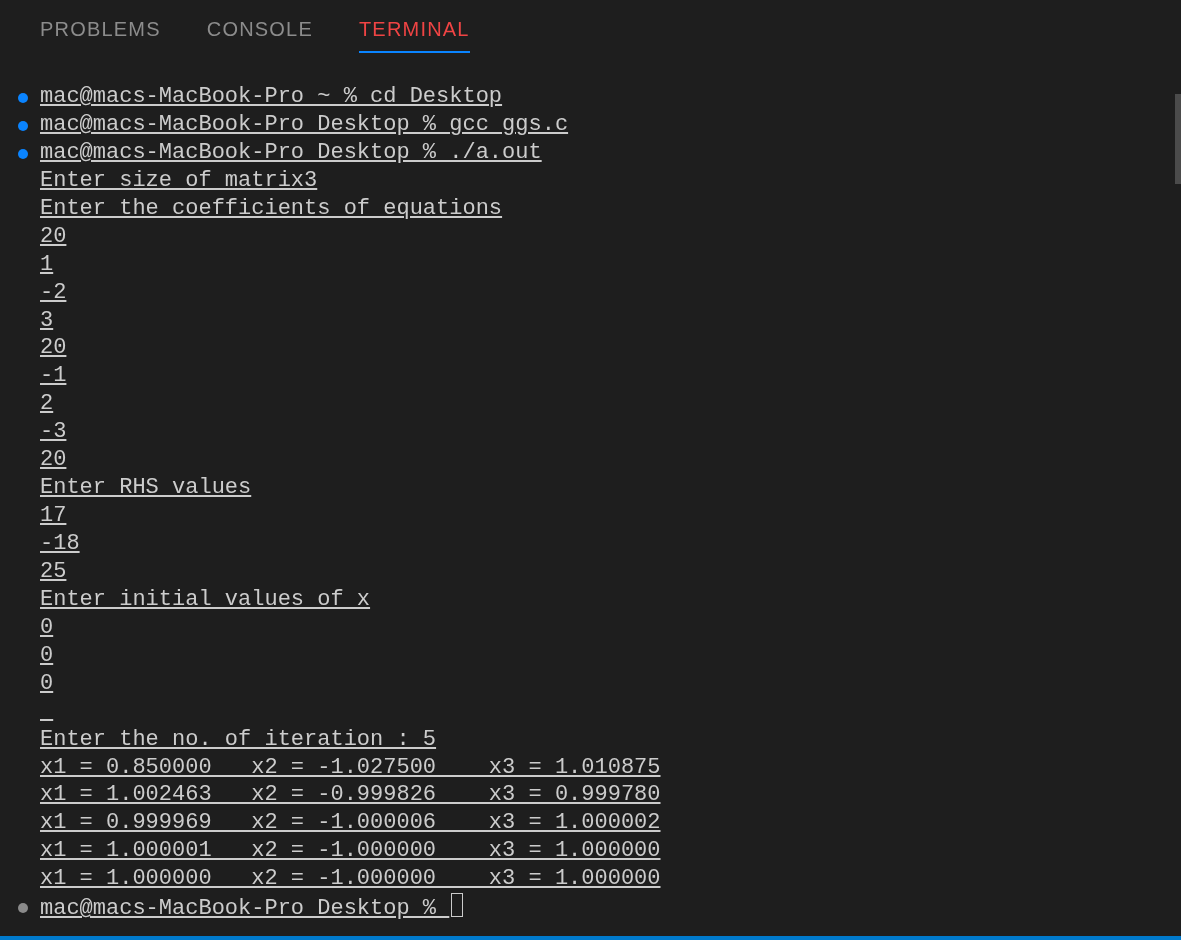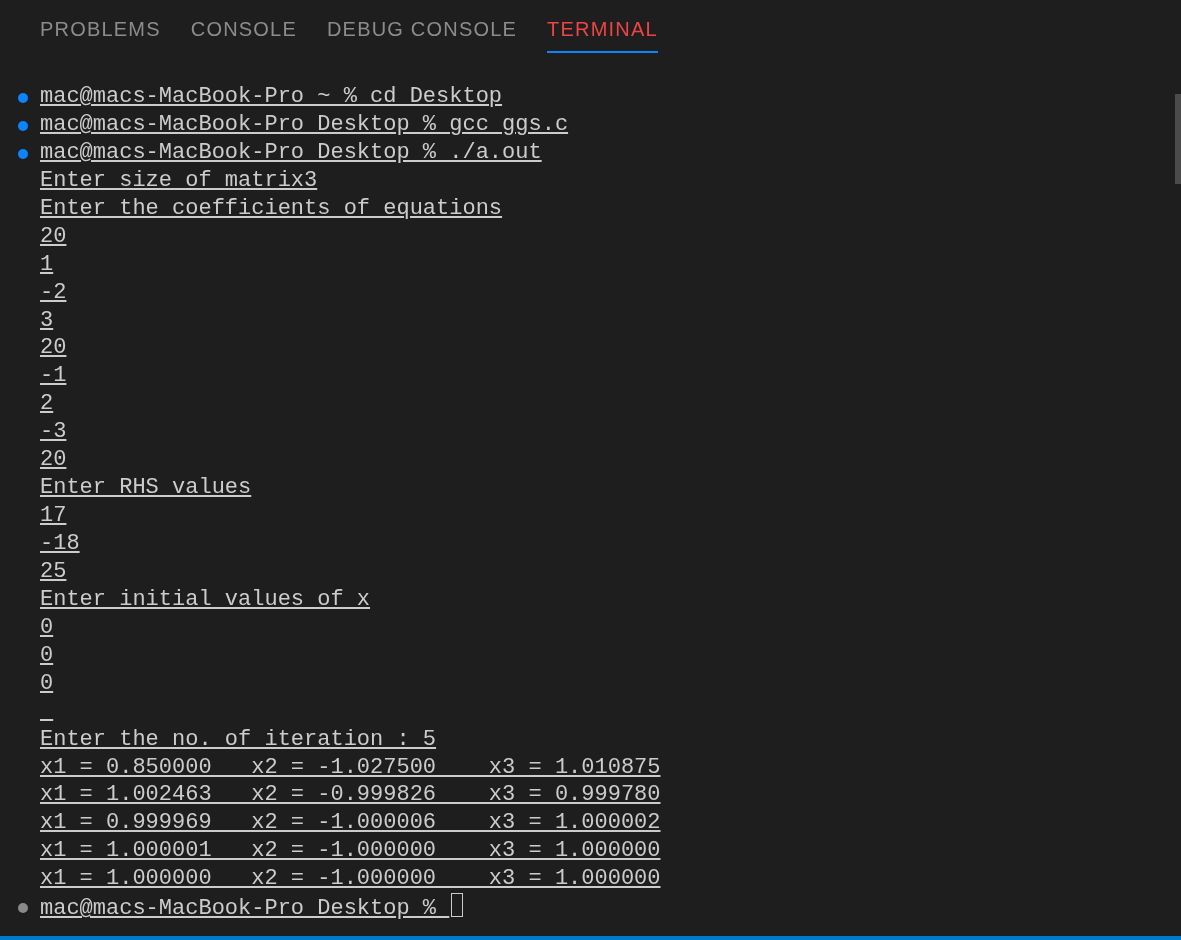--- a/index.html
+++ b/index.html
@@ -12,21 +12,21 @@
       color: #cccccc;
       font-family: "Menlo", "Monaco", "Courier New", monospace;
       font-size: 22px;
       width: 1181px;
       height: 940px;
       overflow: hidden;
       position: relative;
     }
     .tabs {
       display: flex;
-      gap: 30px;
+      gap: 46px;
       padding: 18px 40px 14px 40px;
       font-family: -apple-system, BlinkMacSystemFont, "Segoe UI", Helvetica, Arial, sans-serif;
       font-size: 20px;
       letter-spacing: 1.2px;
       color: #8c8c8c;
     }
     .tab {
       cursor: pointer;
       padding-bottom: 10px;
       white-space: nowrap;
@@ -87,20 +87,19 @@
       height: 4px;
       background: #007acc;
     }
   </style>
 </head>
 <body>
 
 <div class="tabs">
   <div class="tab">PROBLEMS</div>
   <div class="tab">CONSOLE</div>
-  <div class="tab">DEBUG CONSOLE</div>
   <div class="tab active">TERMINAL</div>
 </div>
 
 <div class="terminal-body" id="terminal-body"><div class="prompt-line"><span class="bullet blue"></span><span class="output-line">mac@macs-MacBook-Pro ~ % cd Desktop</span></div><div class="prompt-line"><span class="bullet blue"></span><span class="output-line">mac@macs-MacBook-Pro Desktop % gcc ggs.c</span></div><div class="prompt-line"><span class="bullet blue"></span><span class="output-line">mac@macs-MacBook-Pro Desktop % ./a.out</span></div><div class="prompt-line"><span class="output-line">Enter size of matrix3</span></div><div class="prompt-line"><span class="output-line">Enter the coefficients of equations</span></div><div class="prompt-line"><span class="output-line">20</span></div><div class="prompt-line"><span class="output-line">1</span></div><div class="prompt-line"><span class="output-line">-2</span></div><div class="prompt-line"><span class="output-line">3</span></div><div class="prompt-line"><span class="output-line">20</span></div><div class="prompt-line"><span class="output-line">-1</span></div><div class="prompt-line"><span class="output-line">2</span></div><div class="prompt-line"><span class="output-line">-3</span></div><div class="prompt-line"><span class="output-line">20</span></div><div class="prompt-line"><span class="output-line">Enter RHS values</span></div><div class="prompt-line"><span class="output-line">17</span></div><div class="prompt-line"><span class="output-line">-18</span></div><div class="prompt-line"><span class="output-line">25</span></div><div class="prompt-line"><span class="output-line">Enter initial values of x</span></div><div class="prompt-line"><span class="output-line">0</span></div><div class="prompt-line"><span class="output-line">0</span></div><div class="prompt-line"><span class="output-line">0</span></div><div class="prompt-line"><span class="output-line">&nbsp;</span></div><div class="prompt-line"><span class="output-line">Enter the no. of iteration : 5</span></div><div class="prompt-line"><span class="output-line">x1 = 0.850000   x2 = -1.027500    x3 = 1.010875</span></div><div class="prompt-line"><span class="output-line">x1 = 1.002463   x2 = -0.999826    x3 = 0.999780</span></div><div class="prompt-line"><span class="output-line">x1 = 0.999969   x2 = -1.000006    x3 = 1.000002</span></div><div class="prompt-line"><span class="output-line">x1 = 1.000001   x2 = -1.000000    x3 = 1.000000</span></div><div class="prompt-line"><span class="output-line">x1 = 1.000000   x2 = -1.000000    x3 = 1.000000</span></div><div class="prompt-line"><span class="bullet grey"></span><span class="output-line">mac@macs-MacBook-Pro Desktop % </span><span class="cursor-block"></span></div></div>
 
 <div class="scroll-handle"></div>
 <div class="bottom-bar"></div>
 
 </body></html>

